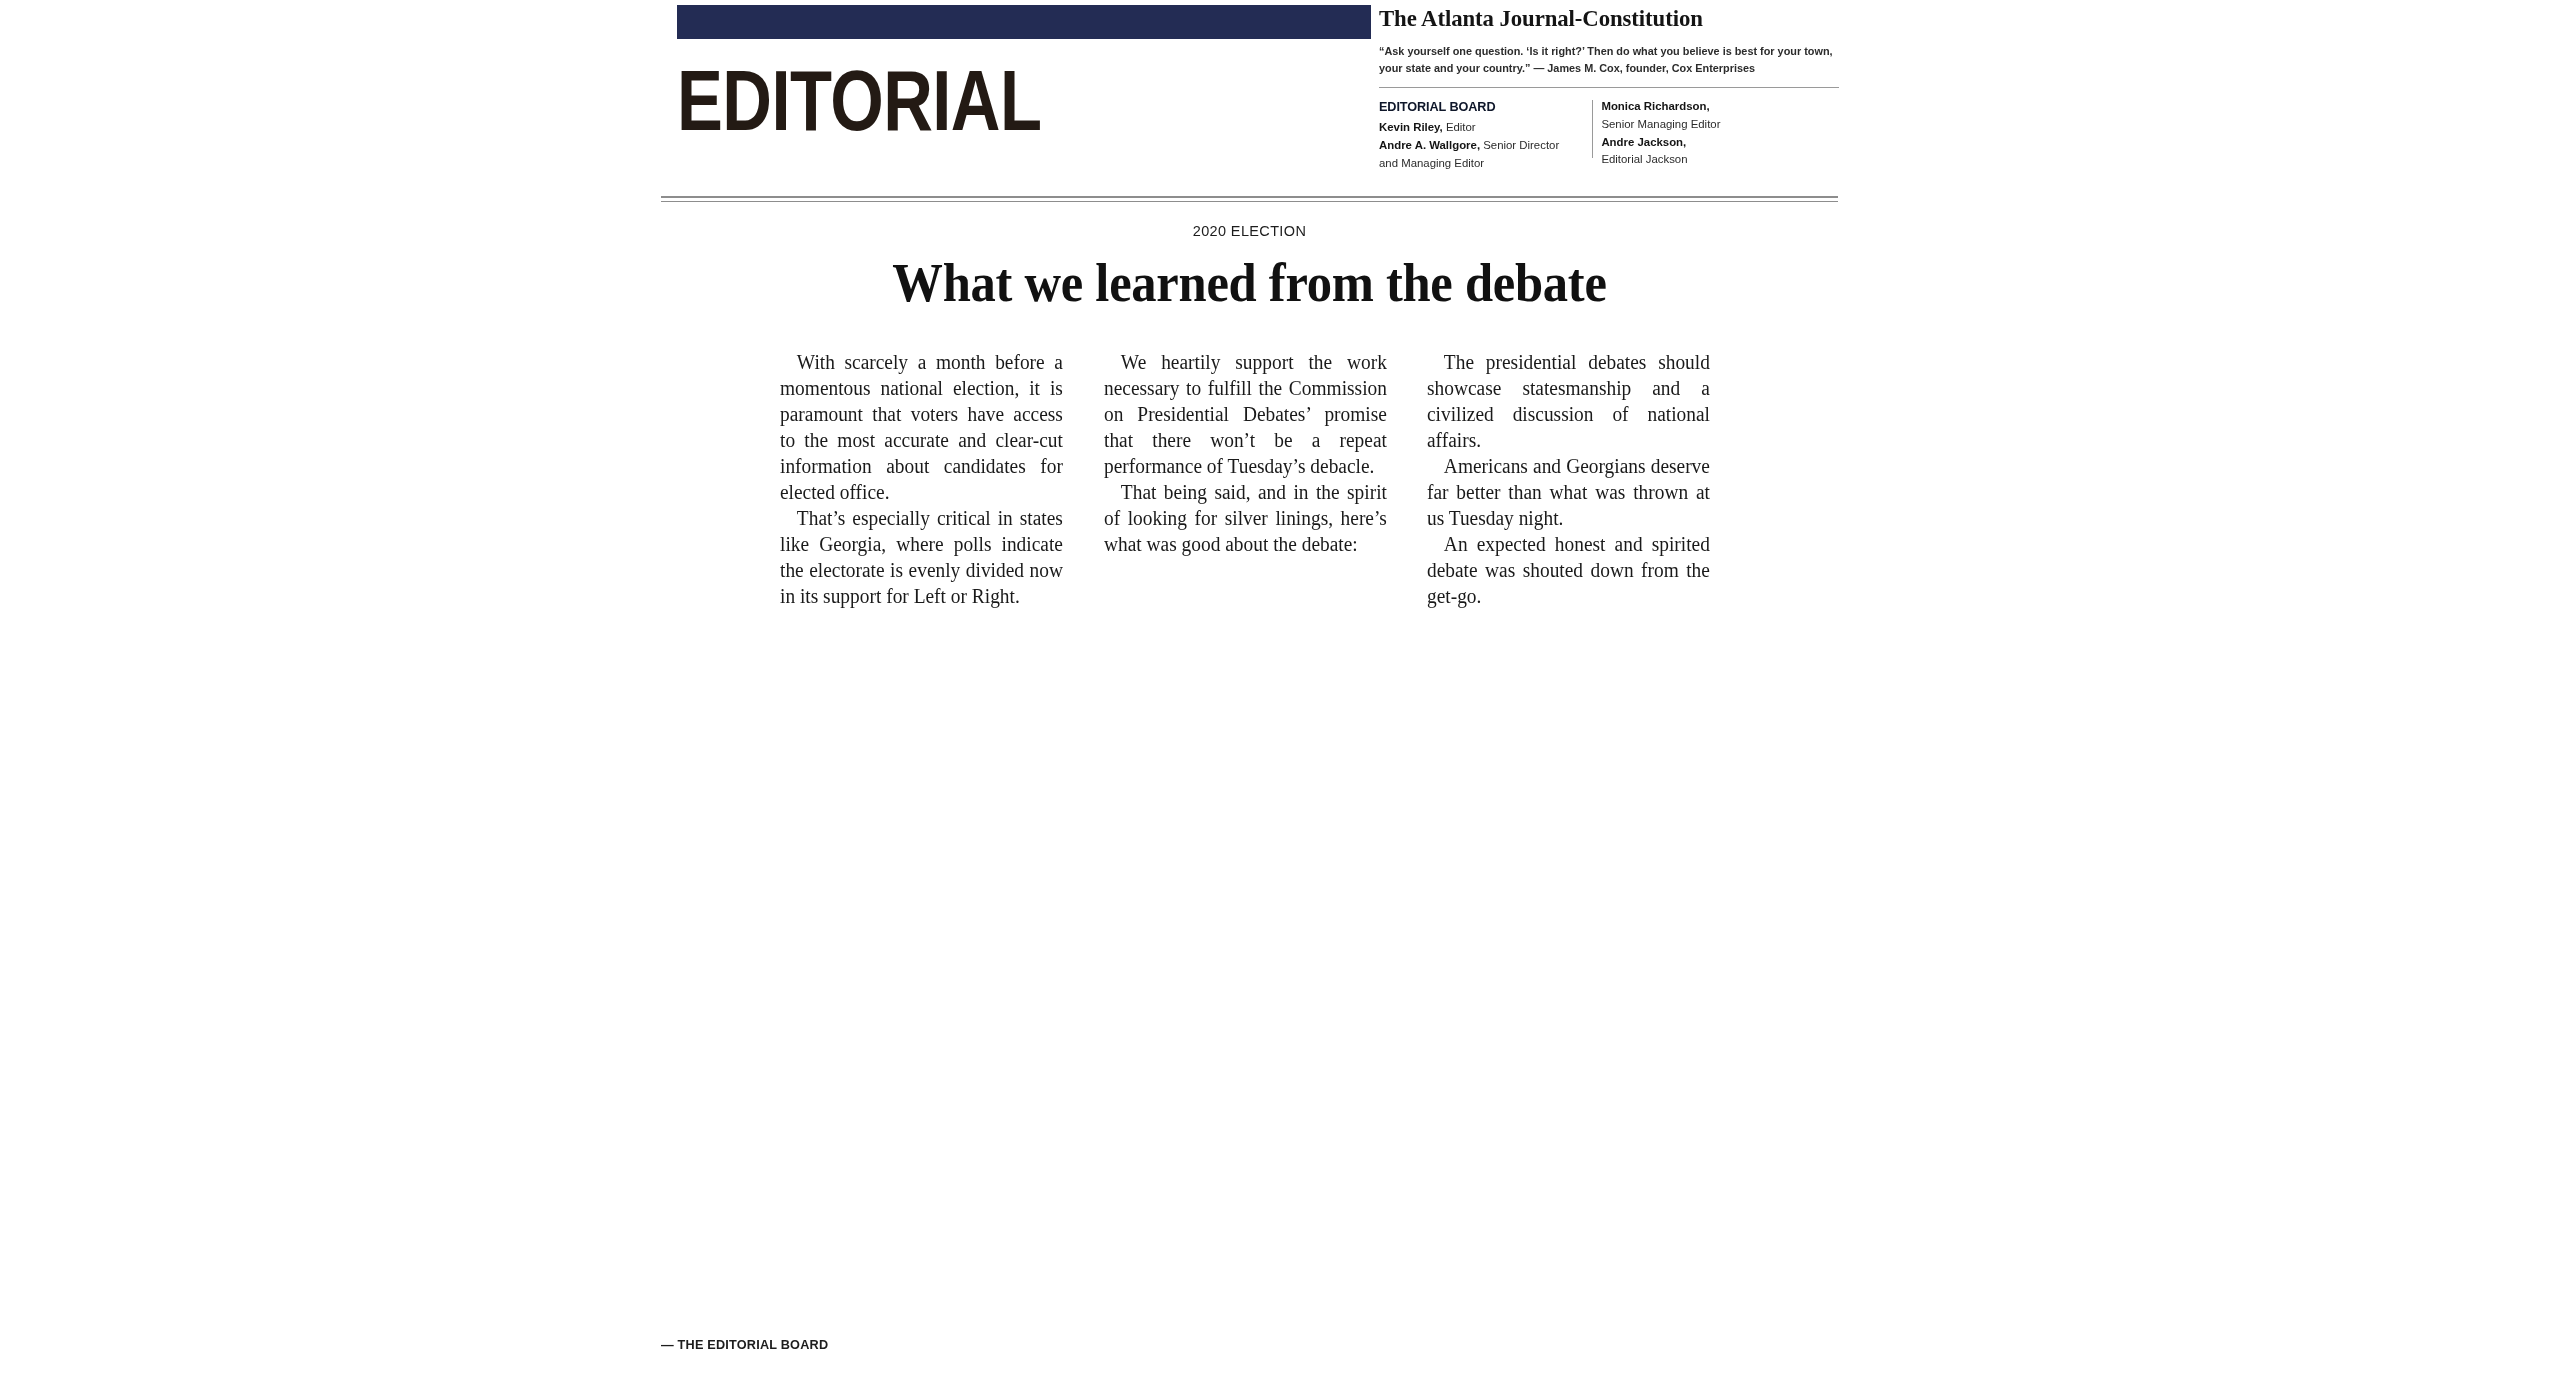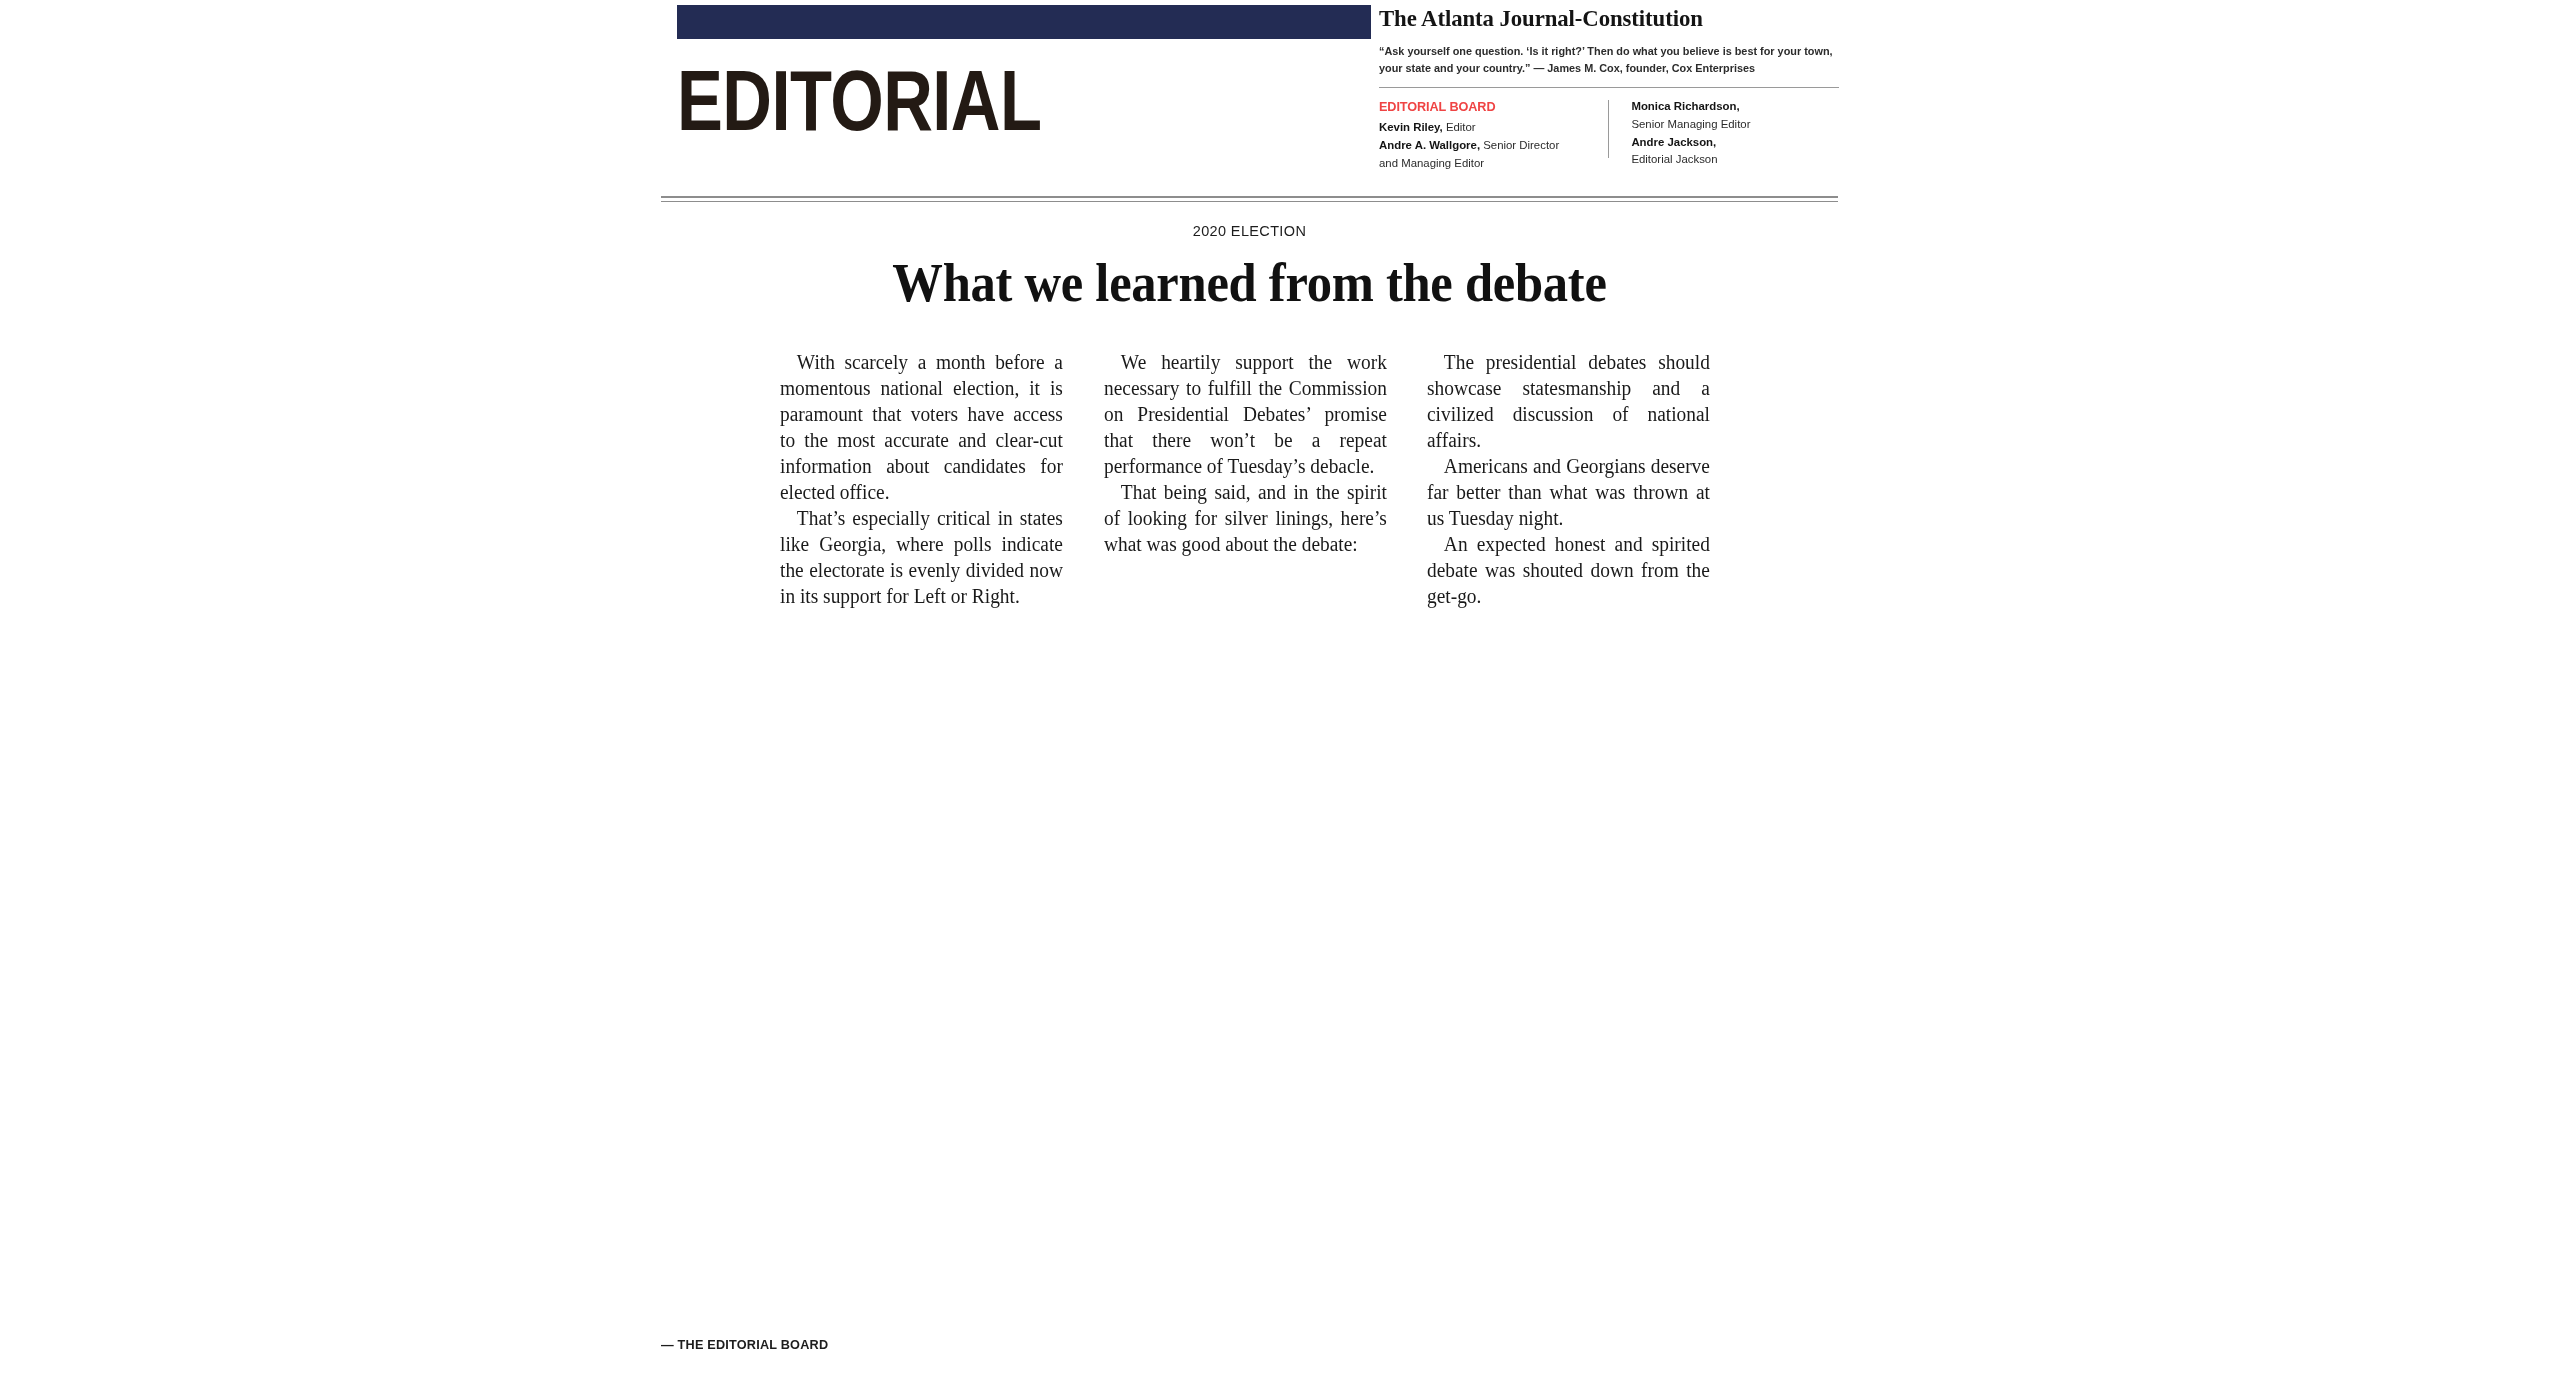--- a/index.html
+++ b/index.html
@@ -113,34 +113,34 @@
     margin-top: 10.7px;
     font-family: "Liberation Sans", sans-serif;
     font-size: 11.4px;
     line-height: 1.55;
     color: #2b2b2b;
   }
   .board-col {
     position: relative;
   }
   .board-col.first { width: 200px; padding-right: 13.4px; }
-  .board-col.second { width: 201px; padding-left: 23px; margin-left: 16px; }
+  .board-col.second { width: 201px; padding-left: 9px; }
   .board-col.second::before {
     content: "";
     position: absolute;
     left: 0; top: 1.3px;
     width: 0.7px;
     height: 58px;
     background: #9a9a9a;
   }
   .board-title {
     font-weight: 700;
     font-size: 12.7px;
     letter-spacing: -0.1px;
-    color: #ef4444;
+    color: #0f172a;
     margin-bottom: 1.3px;
   }
   .board-line { white-space: nowrap; }
   .board-line b { font-weight: 700; color: #141414; }
 
   
   .double-rule {
     width: 1177px;
     margin-top: 5.4px;
   }

